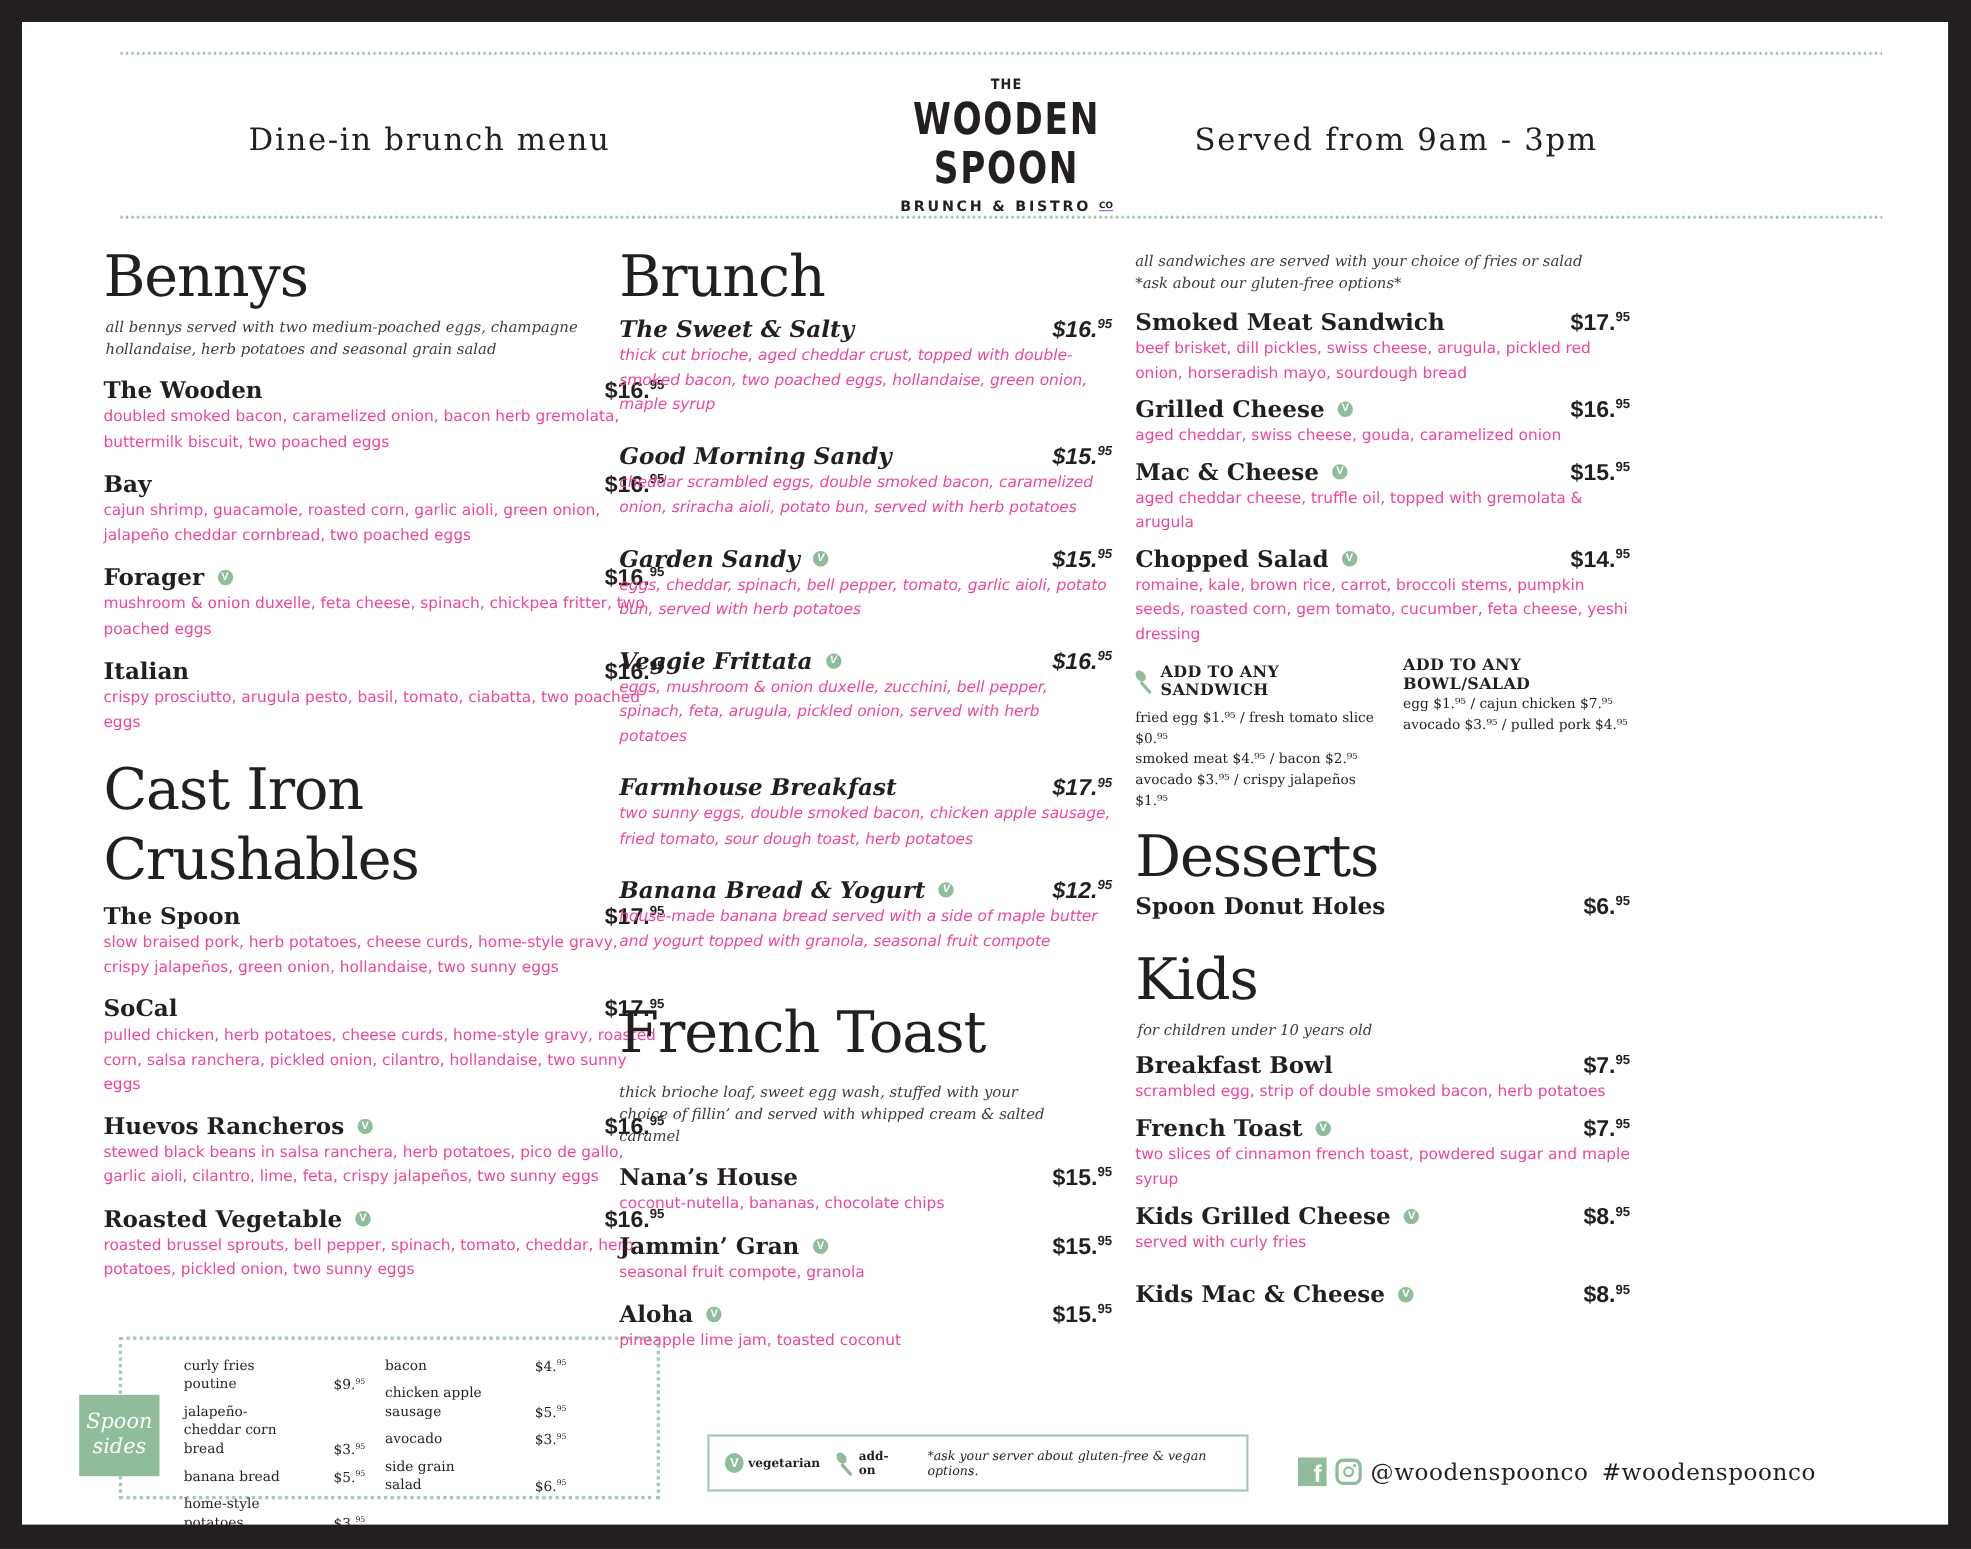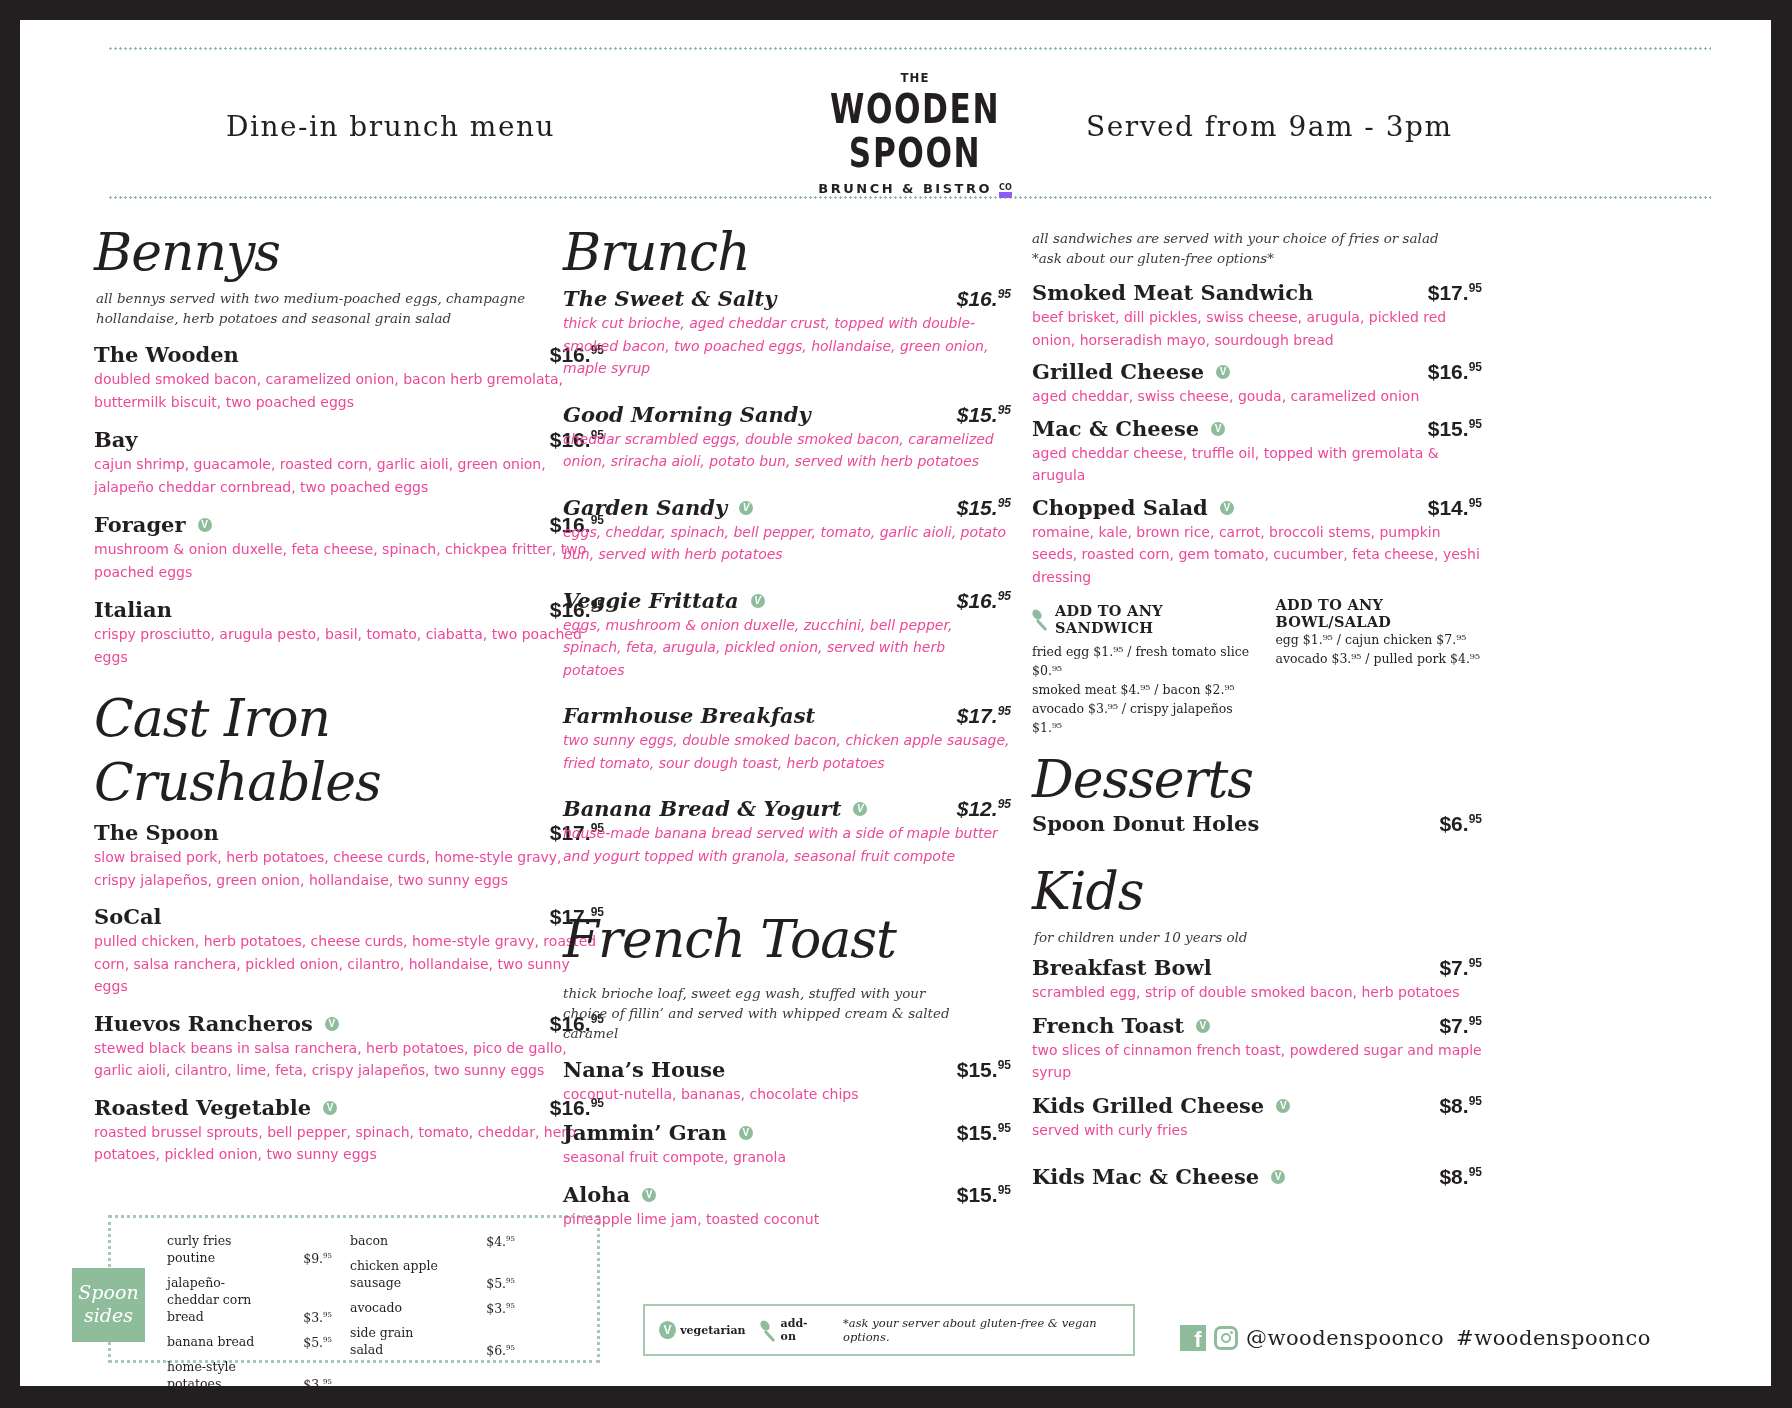--- a/index.html
+++ b/index.html
@@ -19,26 +19,26 @@
   
   .hdr-side {
     position: absolute; top: 90px; font-family: "DejaVu Serif", serif; font-size: 28px;
     letter-spacing: 1.5px; color: #231f20;
   }
   .logo { position: absolute; left: 740px; top: 50px; width: 310px; text-align: center; }
   .logo .the { font-family: "DejaVu Sans Condensed", "DejaVu Sans", sans-serif; font-weight: bold; font-size: 13px; letter-spacing: 1px; }
   .logo .main { font-family: "DejaVu Sans", sans-serif; font-weight: bold; font-size: 40px; letter-spacing: 2px;
     transform: scaleX(0.78); transform-origin: center; display: block; margin-top: 2px; line-height: 44px; }
   .logo .sub { font-family: "DejaVu Sans", sans-serif; font-weight: bold; font-size: 13px; letter-spacing: 2.5px; margin-top: 6px; }
-  .logo .co { font-size: 8px; border-bottom: 6px solid #8b5cf6; letter-spacing: 0; vertical-align: 3px; }
+  .logo .co { font-size: 8px; border-bottom: 1px solid #8b5cf6; letter-spacing: 0; vertical-align: 3px; }
 
   
   .col { position: absolute; top: 200px; }
   .script {
-    font-family: "DejaVu Serif", serif; font-style: italic; font-size: 52px; line-height: 64px;
+    font-family: "DejaVu Serif", serif; font-size: 52px; line-height: 64px;
     letter-spacing: -1px; color: #231f20; font-weight: normal;
   }
   .note {
     font-family: "DejaVu Serif", serif; font-style: italic; font-size: 13.5px; line-height: 20px;
     color: #3d3a3b;
   }
   .item { position: relative; }
   .item-head { display: flex; align-items: baseline; justify-content: space-between; }
   .item-name {
     font-family: "DejaVu Serif", serif; font-weight: bold; font-size: 21px; line-height: 26px; color: #231f20;

